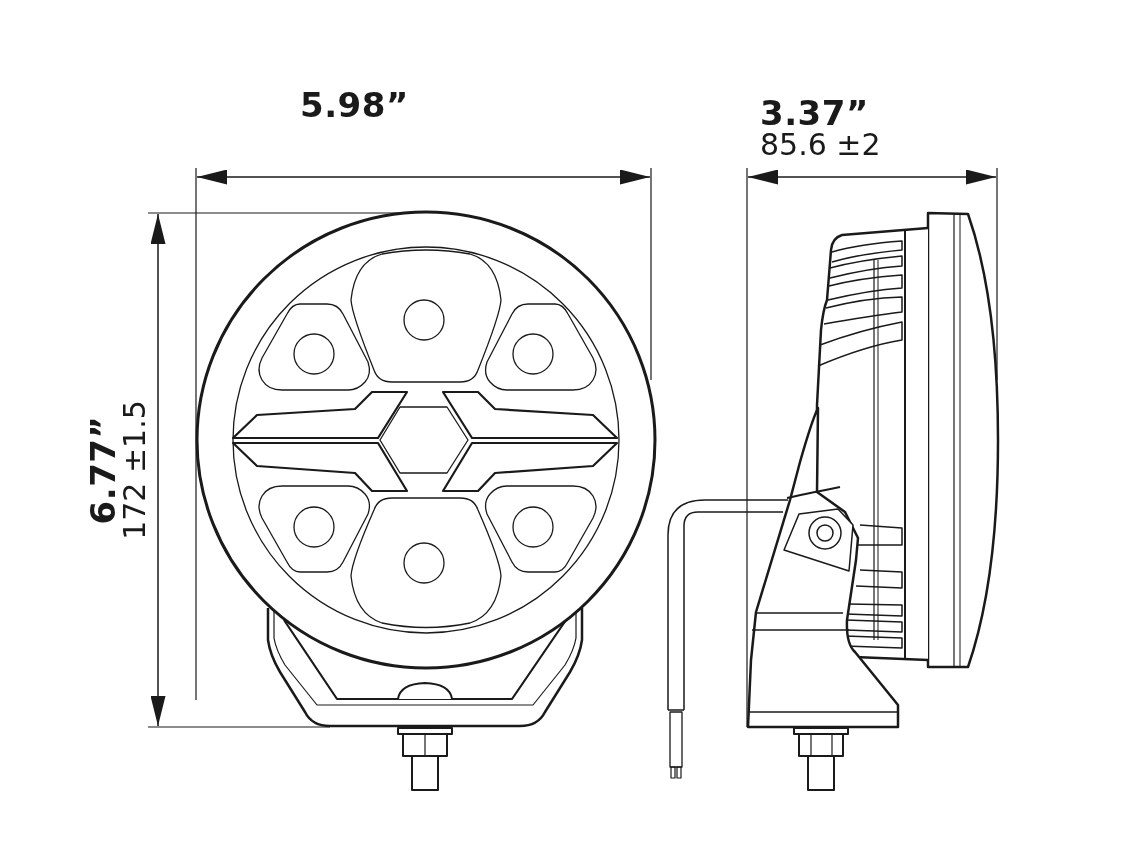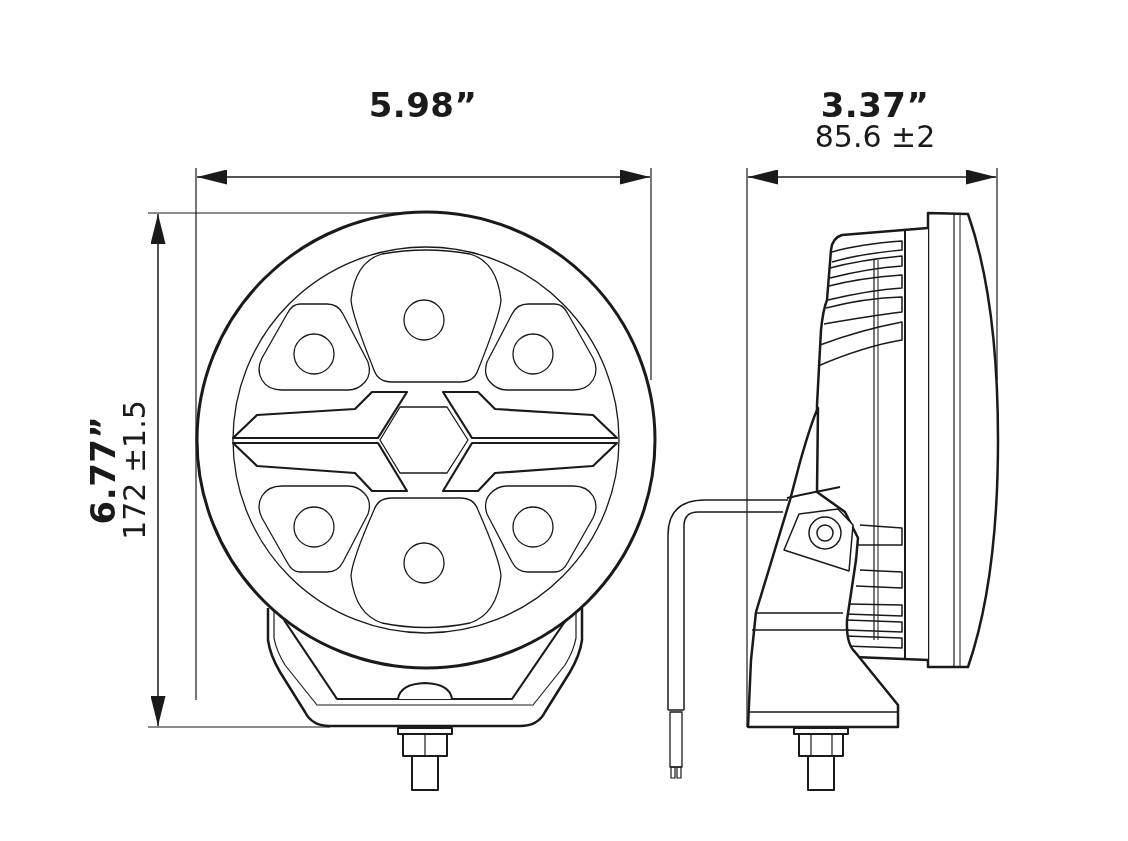--- a/index.html
+++ b/index.html
@@ -1,21 +1,21 @@
 <!DOCTYPE html>
 <html><head>
 <meta charset="utf-8">
 <style>
   html, body { margin: 0; padding: 0; background: #ffffff; }
   body { width: 1128px; height: 841px; position: relative; overflow: hidden; font-family: "DejaVu Sans", sans-serif; }
-  .dim-label { position: absolute; color: #1a1a1a; text-align: center; line-height: 1; }
+  .dim-label { position: absolute; color: #1a1a1a; text-align: left; line-height: 1; }
   .dim-imp { font-family: "DejaVu Sans", sans-serif; font-weight: bold; font-size: 34px; letter-spacing: 0.5px; }
   .dim-met { font-family: "DejaVu Sans", sans-serif; font-weight: normal; font-size: 30px; }
   #width-label { left: 300px; width: 246px; top: 88px; }
-  #depth-label { left: 760px; width: 230px; top: 88px; }
+  #depth-label { left: 760px; width: 230px; top: 96px; }
   #height-label { position: absolute; left: 118px; top: 470px; width: 0; height: 0; }
   #height-label .rot { position: absolute; left: 0; top: 0; transform: translate(-50%, -50%) rotate(-90deg); white-space: nowrap; text-align: center; width: 240px; }
   svg#drawing { position: absolute; left: 0; top: 0; }
 </style>
 </head>
 <body>
 
 <div id="width-label" class="dim-label">
   <div class="dim-imp">5.98”</div>
 </div>

